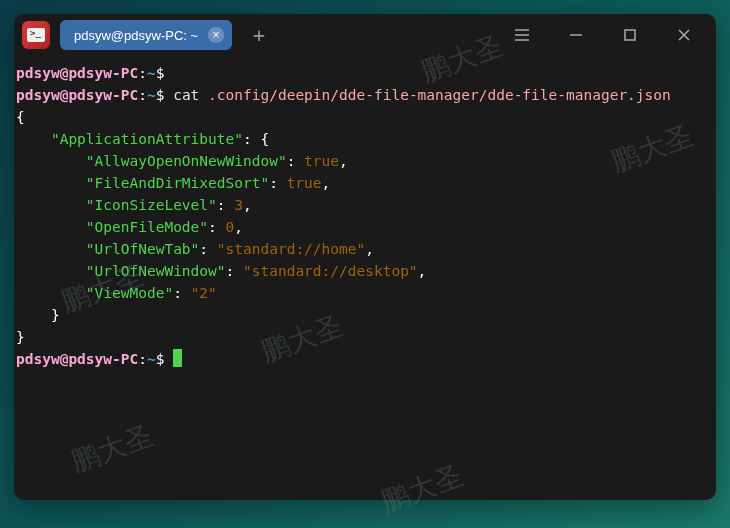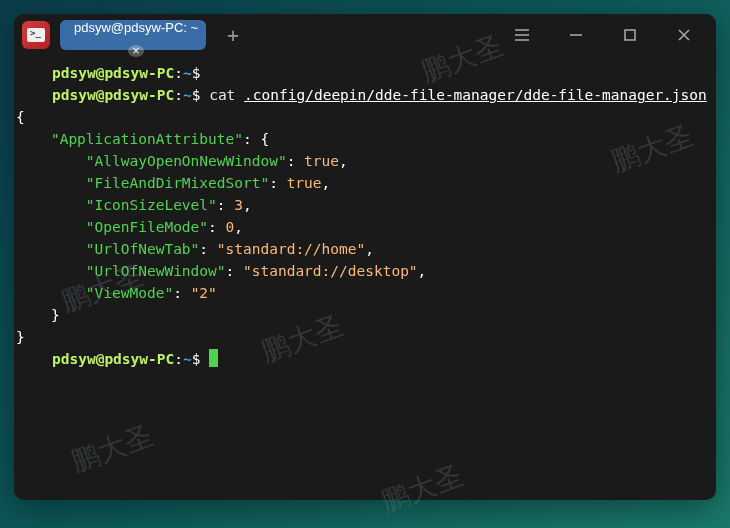--- a/index.html
+++ b/index.html
@@ -69,21 +69,20 @@
       background: #3a6da8;
       color: #ffffff;
       height: 30px;
       border-radius: 6px;
       display: flex;
       align-items: center;
       padding: 0 8px 0 14px;
       font-family: sans-serif;
       font-size: 13px;
       gap: 10px;
-      flex-direction: column;
     }
     .tab-close {
       width: 16px;
       height: 16px;
       border-radius: 50%;
       background: rgba(255,255,255,0.25);
       display: flex;
       align-items: center;
       justify-content: center;
       font-size: 12px;
@@ -112,30 +111,30 @@
       color: #aaa;
       cursor: pointer;
     }
     .titlebar-btn svg { display: block; }
     .terminal-body {
       padding: 6px 2px;
       font-size: 14.5px;
       line-height: 22px;
       font-family: "DejaVu Sans Mono", "Courier New", monospace;
     }
-    .user { color: #bef264; font-weight: bold; margin-left: 36px; }
+    .user { color: #f9a8d4; font-weight: bold; }
     .sep { color: #ffffff; }
     .path { color: #4a9ed8; font-weight: bold; }
     .dollar { color: #ffffff; }
     .cmd { color: #e5e5e5; }
-    .arg { color: #ffffff; text-decoration: underline; }
+    .arg { color: #fca5a5; }
     .json-brace { color: #ffffff; }
     .json-key { color: #4fd44f; }
     .json-colon { color: #ffffff; }
-    .json-val { color: #fdba74; margin-top: 40px; }
+    .json-val { color: #a16207; margin-top: 40px; }
     .json-comma { color: #ffffff; }
     .cursor {
       display: inline-block;
       width: 9px;
       height: 18px;
       background: #4fd44f;
       vertical-align: -3px;
     }
     .line { white-space: pre; }
   </style>

